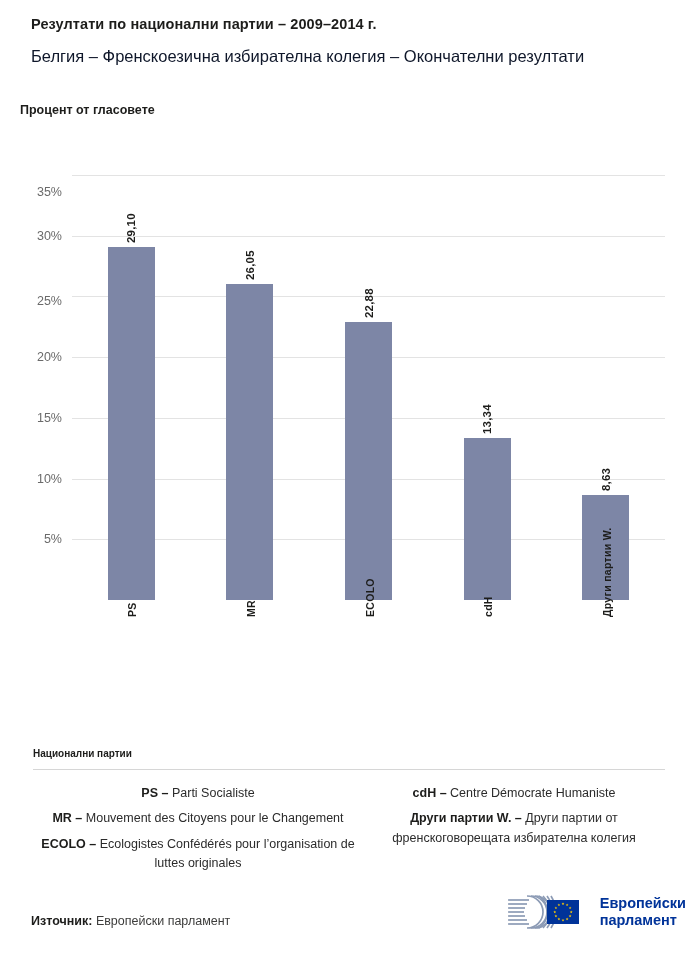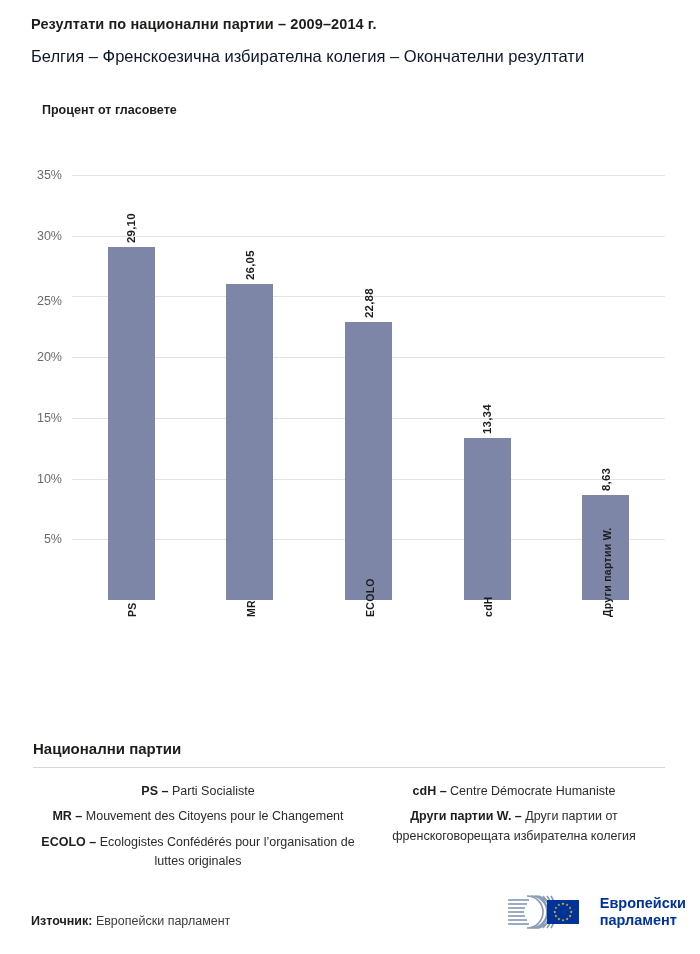--- a/index.html
+++ b/index.html
@@ -31,21 +31,21 @@
   #chart-subtitle {
     position: absolute;
     left: 31px; top: 47px;
     font-size: 16.5px;
     font-weight: normal;
     color: #0f172a;
     white-space: nowrap;
   }
   #axis-caption {
     position: absolute;
-    left: 42px; top: 103px;
+    left: 20px; top: 103px;
     font-size: 12.5px;
     font-weight: bold;
     color: #1d1d1b;
     white-space: nowrap;
   }
 
   
   #chart-area {
     position: absolute;
     left: 0; top: 0;
@@ -97,24 +97,24 @@
     white-space: nowrap;
   }
 
   
   #legend-block {
     position: absolute;
     left: 33px; top: 740px;
     width: 632px;
   }
   #legend-heading {
-    font-size: 15px;
-    font-weight: bold;
-    color: #1d1d1b;
-    margin: 0 0 10px 0;
+    font-size: 10px;
+    font-weight: bold;
+    color: #1d1d1b;
+    margin: 8px 0 10px 0;
   }
   #legend-rule {
     width: 632px;
     height: 1px;
     background: #d6d6d6;
     margin-bottom: 14px;
   }
   #legend-columns {
     display: flex;
     gap: 0px;
@@ -184,21 +184,21 @@
       <div class="gridline" style="top: 235.714px;"></div>
       <div class="gridline" style="top: 175px;"></div>
     </div>
   <div id="ytick-layer">
       <div class="ytick-label" style="top: 539.286px;">5%</div>
       <div class="ytick-label" style="top: 478.571px;">10%</div>
       <div class="ytick-label" style="top: 417.857px;">15%</div>
       <div class="ytick-label" style="top: 357.143px;">20%</div>
       <div class="ytick-label" style="top: 301px;">25%</div>
       <div class="ytick-label" style="top: 235.714px;">30%</div>
-      <div class="ytick-label" style="top: 175px;">35%</div>
+      <div class="ytick-label" style="top: 192px;">35%</div>
     </div>
   <div id="plot">
       <div class="bar" title="PS 29,10" style="left: 107.8px; top: 246.643px; width: 47px; height: 353.357px; background: rgb(125, 134, 166);"></div>
       <div class="bar-value" style="left: 125.3px; top: 204.643px; height: 38px;">29,10</div>
       <div class="cat-label" style="left: 126.3px; top: 617px;">PS</div>
       <div class="bar" title="MR 26,05" style="left: 226.4px; top: 283.679px; width: 47px; height: 316.321px; background: rgb(125, 134, 166);"></div>
       <div class="bar-value" style="left: 243.9px; top: 241.679px; height: 38px;">26,05</div>
       <div class="cat-label" style="left: 244.9px; top: 617px;">MR</div>
       <div class="bar" title="ECOLO 22,88" style="left: 345px; top: 322.171px; width: 47px; height: 277.829px; background: rgb(125, 134, 166);"></div>
       <div class="bar-value" style="left: 362.5px; top: 280.171px; height: 38px;">22,88</div>

